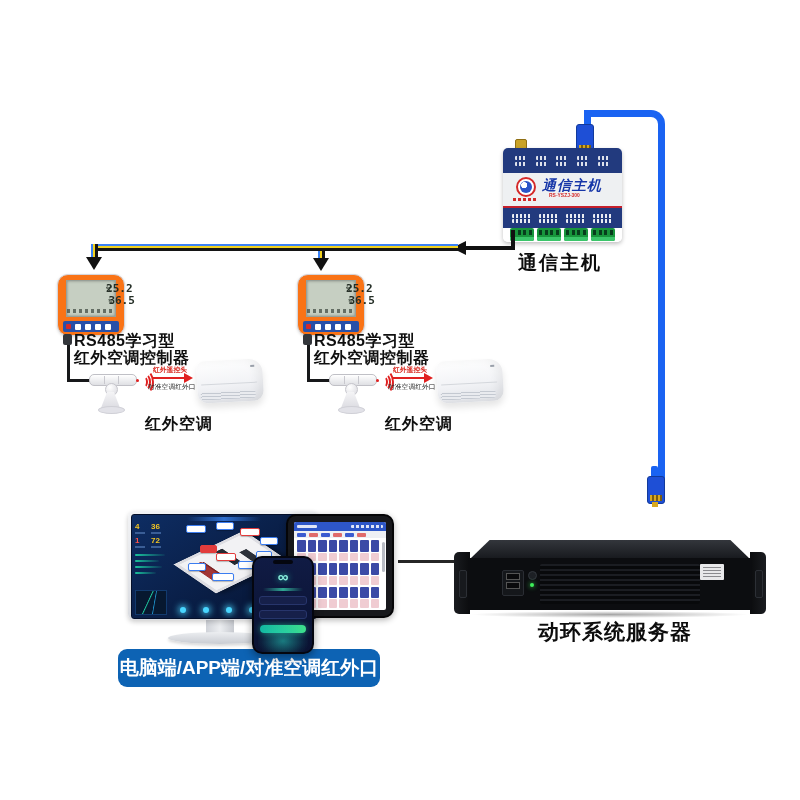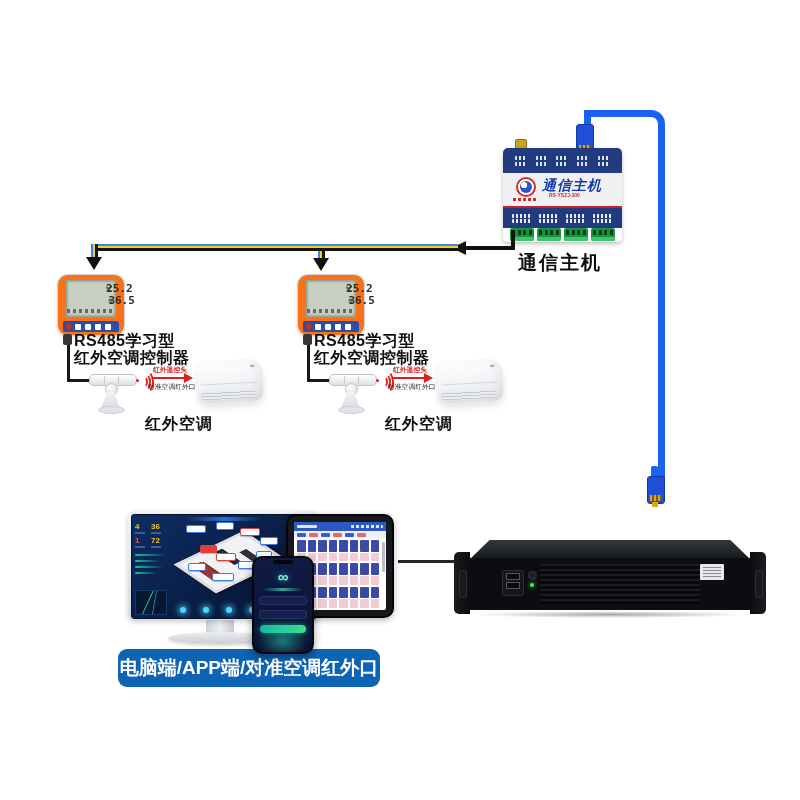--- a/index.html
+++ b/index.html
@@ -615,15 +615,16 @@
     <div class="usb">
         <div class="uslot"></div>
         <div class="uslot"></div>
       </div>
     <div class="pwr"></div>
     <div class="led"></div>
     <div class="slabel"></div>
   </div>
   <div class="abs srv-shadow"></div>
   <div class="abs srv-cap">
+    <div class="srv-l1">动环系统服务器</div>
   </div>
 
 </div>
 
 </body></html>

